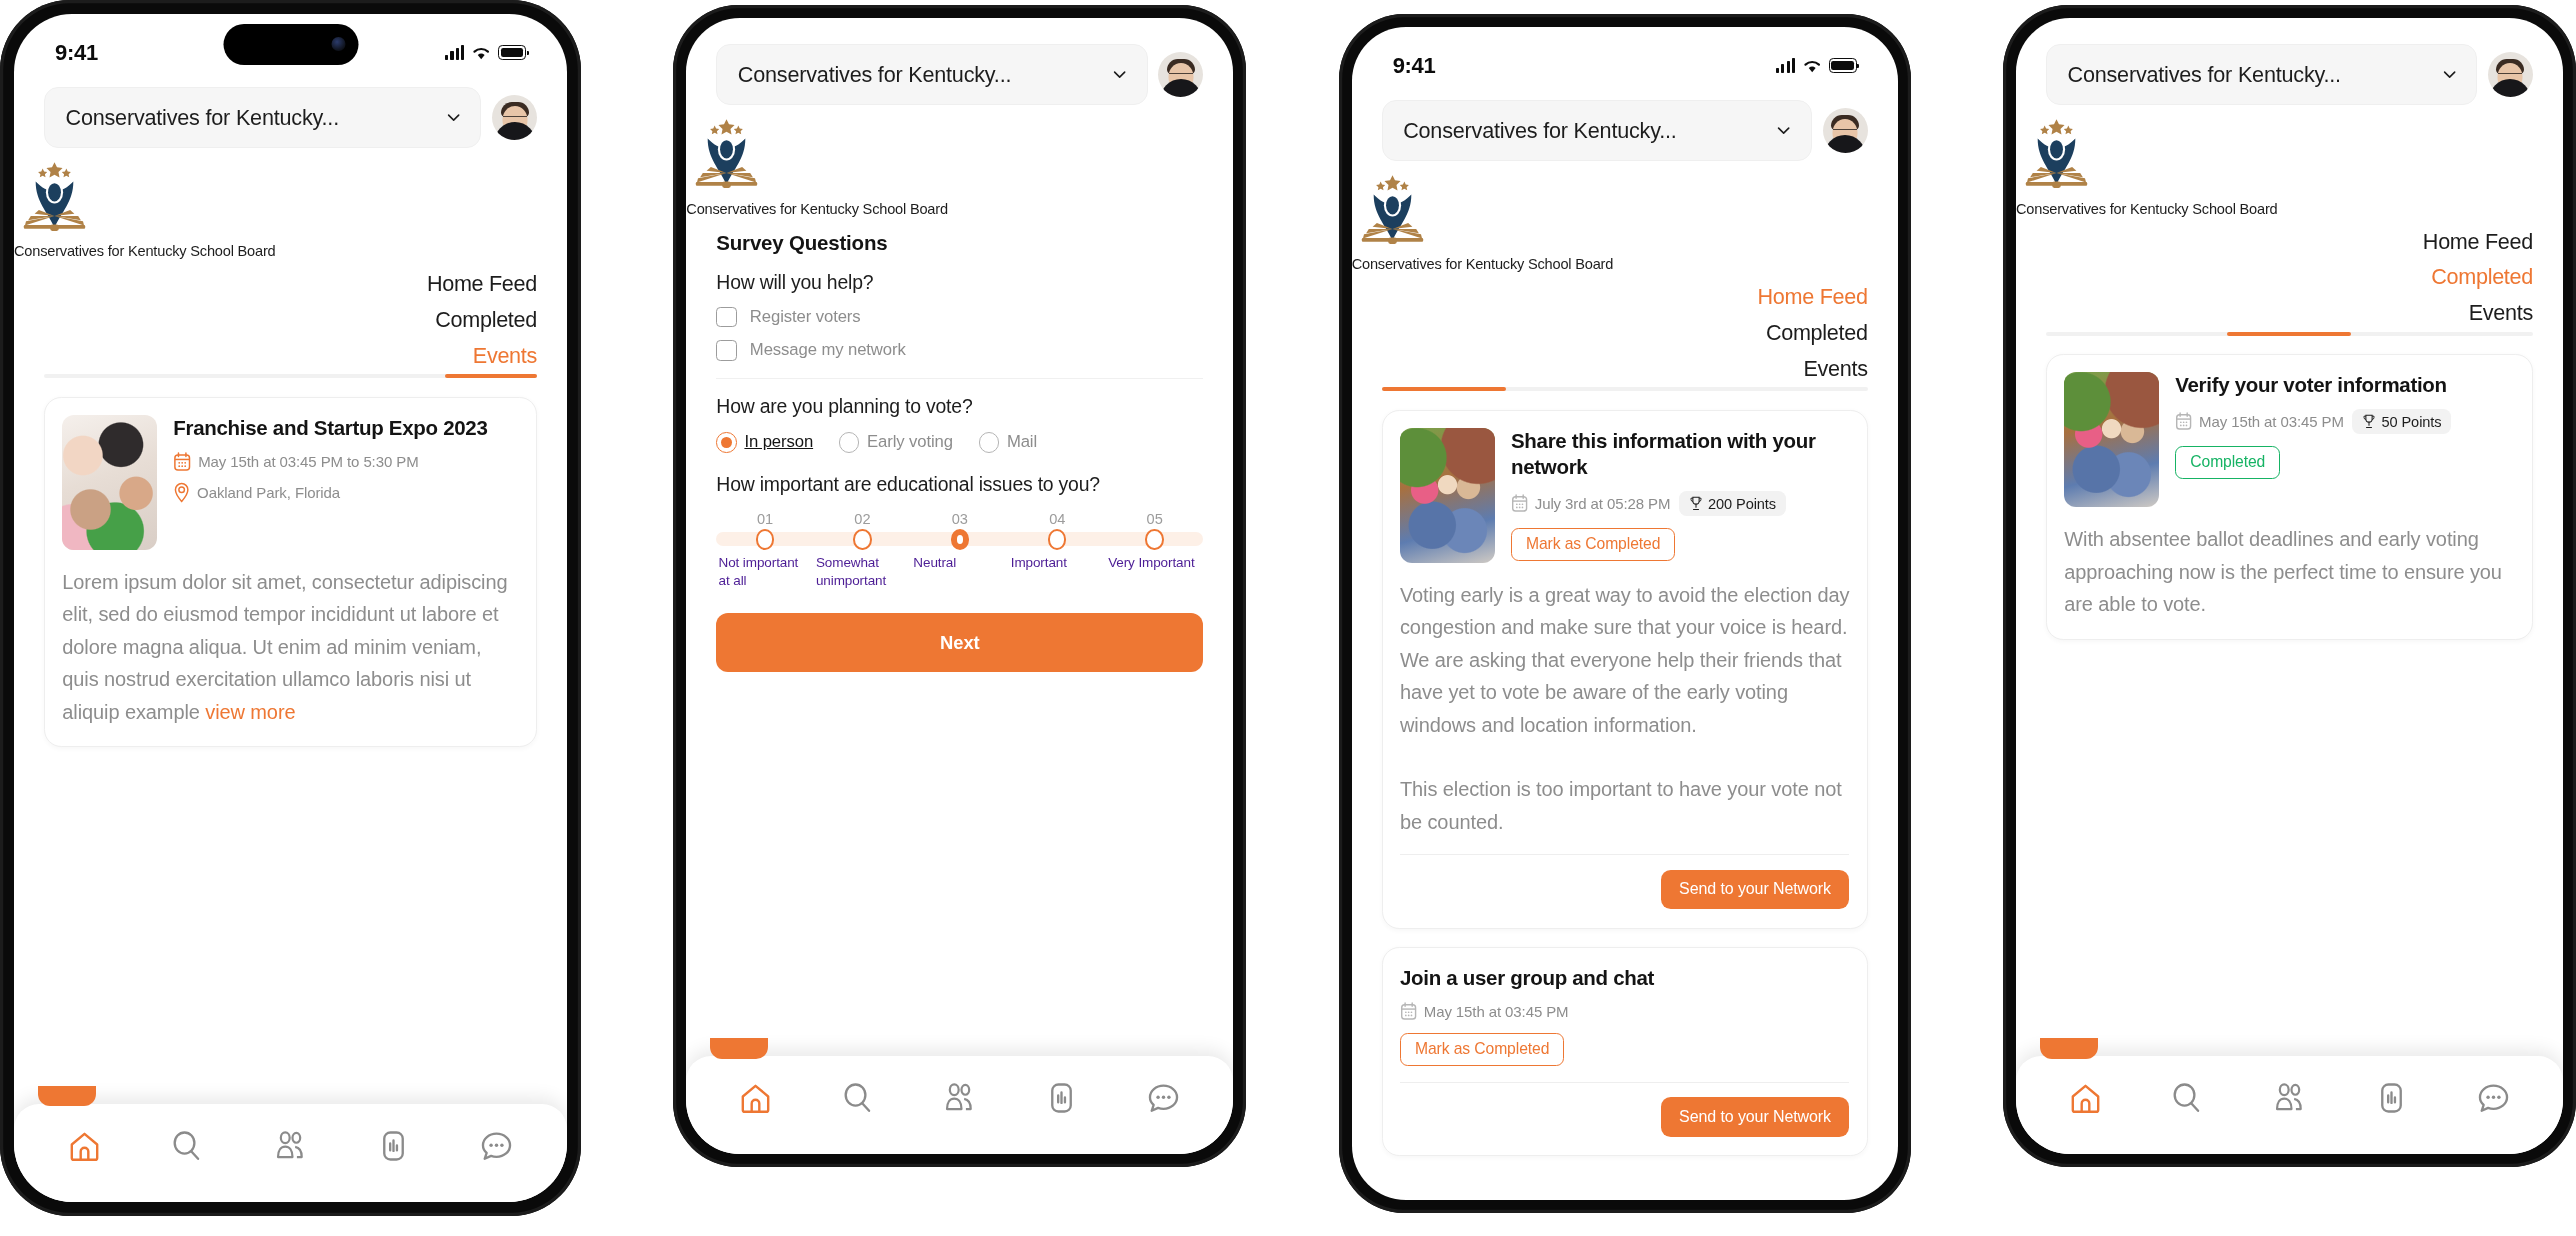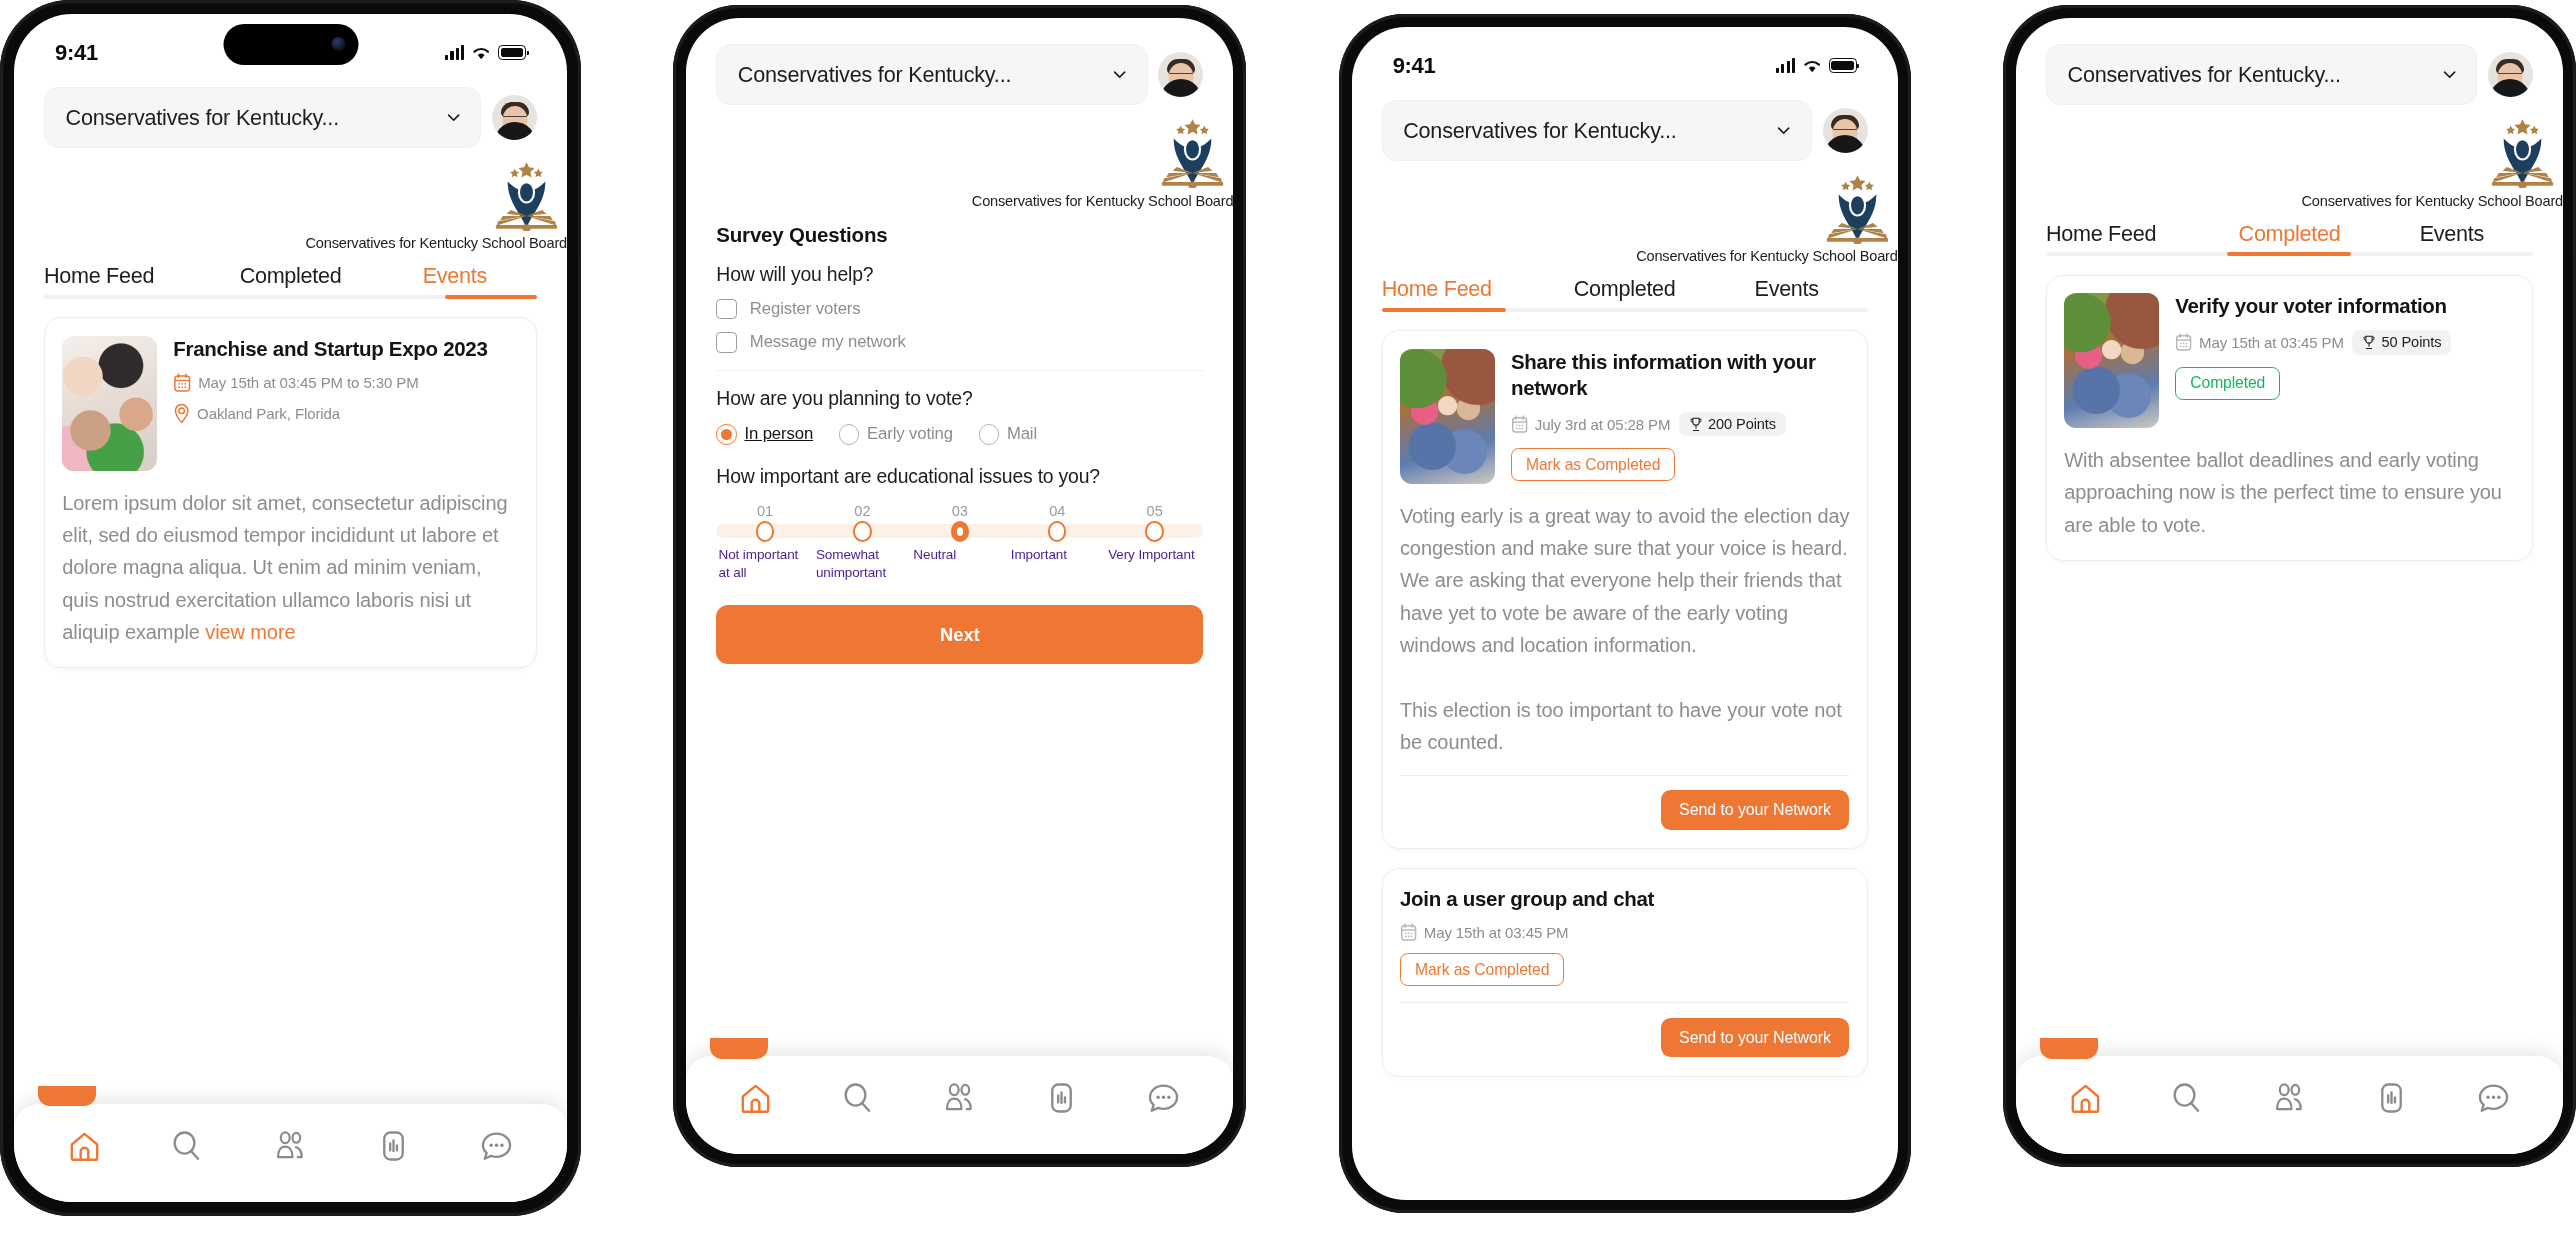--- a/index.html
+++ b/index.html
@@ -125,34 +125,36 @@
     width: 24px; height: 5.4px;
     border-top: 1.1px solid #4c4038;
   }
   .avatar .body {
     position: absolute; left: 50%; bottom: -3.2px; transform: translateX(-50%);
     width: 42px; height: 21.6px; background: #17171a; border-radius: 21.6px 21.6px 0 0;
   }
 
   
   .brand {
-    display: flex; flex-direction: column; align-items: flex-end;
+    display: flex; flex-direction: column; align-items: flex-start;
     padding: 12px 0 4.3px 0;
+    gap: 8px;
   }
   .brand-mark { width: 81px; height: 71px; }
   .brand-name {
     margin-top: 4.3px;
     font-size: 14.6px; color: #1d1d1d; letter-spacing: -0.2px; font-weight: 400;
   }
 
   
   .tabs {
     display: flex; align-items: flex-end;
     padding: 7.6px 30px 0 30px;
     position: relative;
+    flex-direction: column;
   }
   .tab {
     flex: 1;
     text-align: center;
     font-size: 21.6px;
     color: #1d1d1d;
     letter-spacing: -0.3px;
     padding-bottom: 9.7px;
     position: relative;
   }

